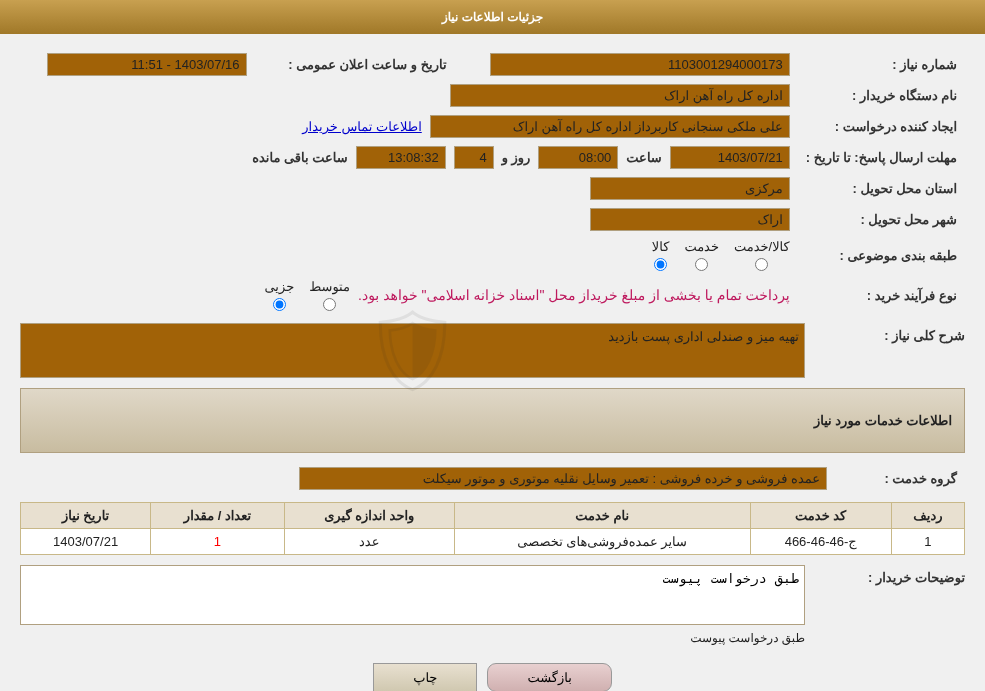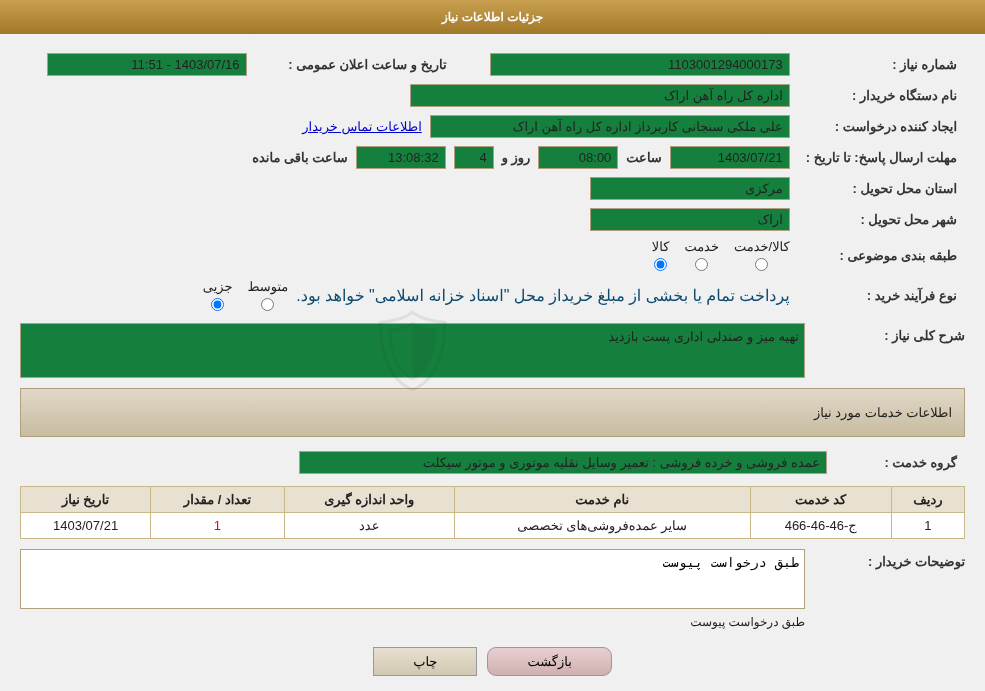--- a/index.html
+++ b/index.html
@@ -24,22 +24,22 @@
       padding: 10px 20px;
       font-size: 12px;
       font-weight: bold;
     }
     .main-content {
       padding: 15px 20px;
     }
     .section-title {
       background: linear-gradient(to bottom, #e0d8c8, #c8bca0);
       border: 1px solid #b0a080;
-      padding: 16px 12px;
-      font-weight: normal;
+      padding: 24px 12px;
+      font-weight: bold;
       margin-bottom: 10px;
       text-align: right;
     }
     .info-table {
       width: 100%;
       border-collapse: collapse;
       margin-bottom: 8px;
     }
     .info-table td {
       padding: 4px 8px;
@@ -50,21 +50,21 @@
       white-space: nowrap;
       color: #333;
       font-weight: bold;
       width: 150px;
     }
     .value-cell {
       text-align: right;
     }
     .input-box {
       border: 1px solid #b0a080;
-      background: #15803d;
+      background: #a16207;
       padding: 3px 6px;
       min-height: 22px;
       display: inline-block;
     }
     .input-wide {
       width: 300px;
     }
     .input-medium {
       width: 200px;
     }
@@ -144,22 +144,22 @@
       direction: rtl;
     }
     .watermark-area {
       position: relative;
     }
     .inline-label {
       font-weight: bold;
       color: #333;
     }
     .process-note {
-      color: #0c4a6e;
-      font-size: 16px;
+      color: #be185d;
+      font-size: 14px;
       text-align: center;
     }
     .shield-icon {
       position: absolute;
       left: 50%;
       top: 50%;
       transform: translate(-50%, -50%);
       opacity: 0.08;
       pointer-events: none;
       font-size: 80px;
@@ -190,21 +190,21 @@
         <td class="value-cell">
           <div class="input-box input-medium">
             <span>1403/07/16 - 11:51</span>
           </div>
         </td>
       </tr>
 
       <tr>
         <td class="label-cell">نام دستگاه خریدار :</td>
         <td class="value-cell" colspan="3">
-          <div class="input-box" style="width:380px">
+          <div class="input-box" style="width:340px">
             <span>اداره کل راه آهن اراک</span>
           </div>
         </td>
       </tr>
 
       <tr>
         <td class="label-cell">ایجاد کننده درخواست :</td>
         <td class="value-cell" colspan="3">
           <div class="row-flex">
             <div class="input-box" style="width:360px">

